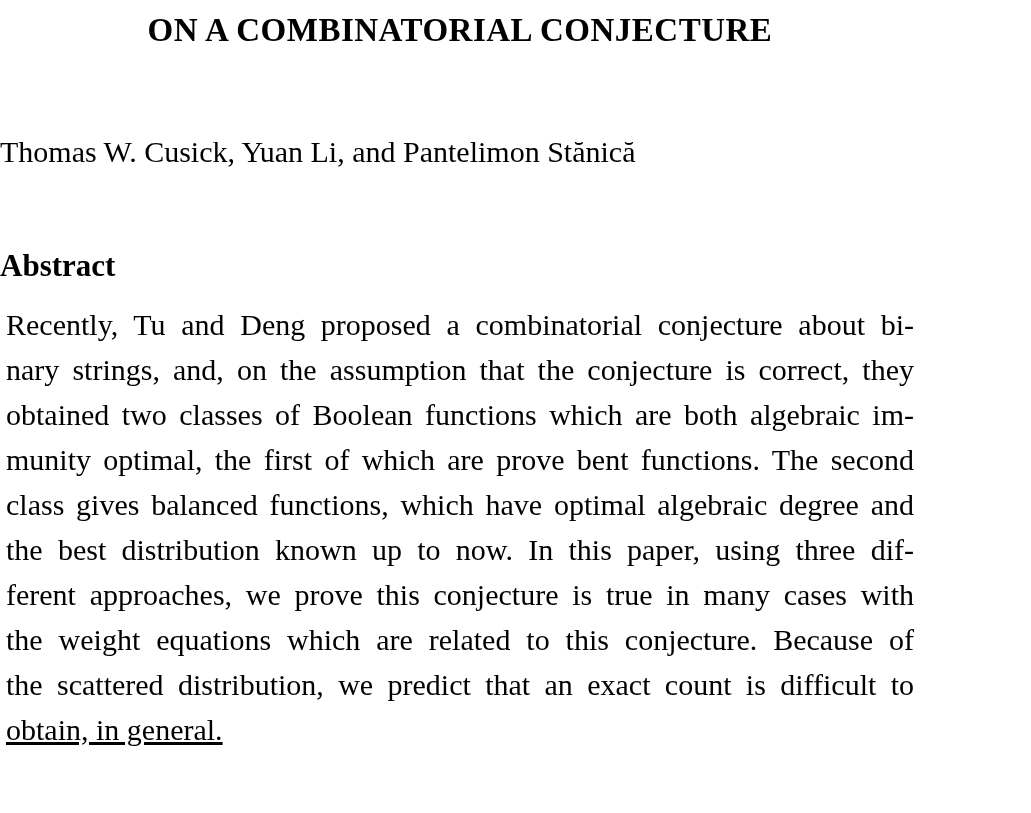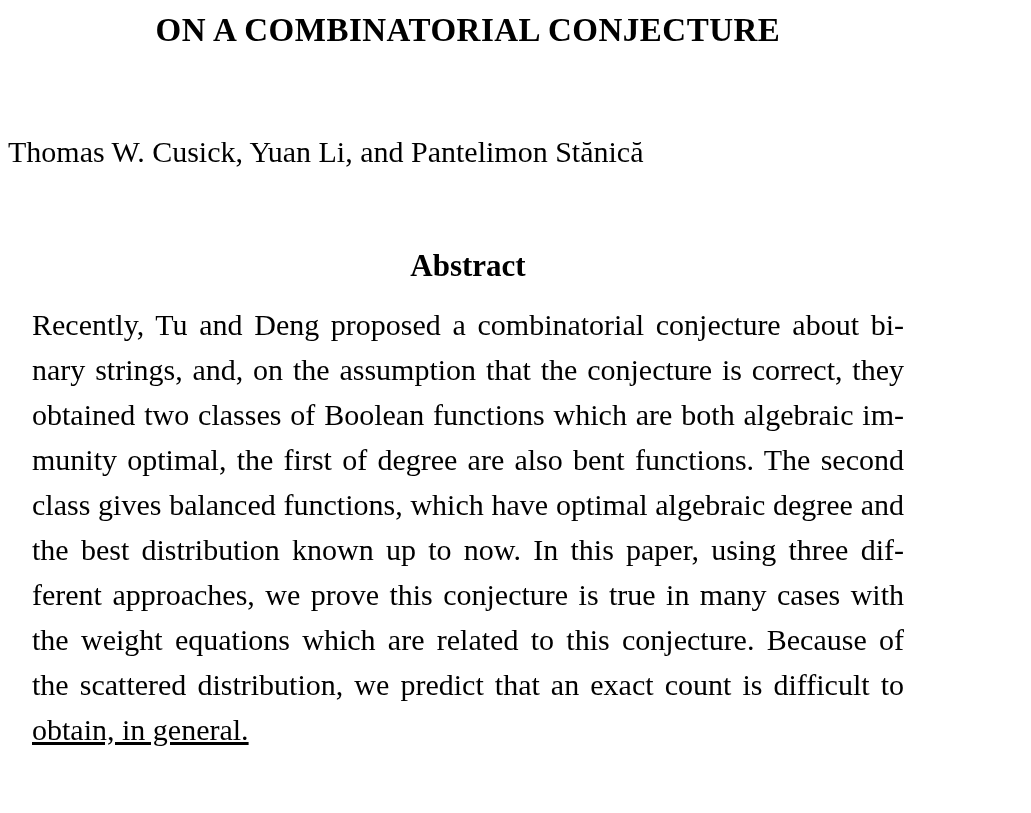--- a/index.html
+++ b/index.html
@@ -8,46 +8,45 @@
     background: #ffffff;
   }
   .page {
     position: relative;
     width: 920px;
     height: 813px;
     background: #ffffff;
     color: #000000;
     font-family: "Liberation Serif", "DejaVu Serif", serif;
     overflow: hidden;
-    margin-left: 8px;
   }
   .paper-title {
     text-align: center;
     font-weight: bold;
     font-size: 33px;
     letter-spacing: 0.5px;
     padding-top: 12px;
     line-height: 36px;
   }
   .paper-authors {
     text-align: left;
     font-size: 30px;
     margin-top: 86px;
     line-height: 36px;
   }
   .abstract-heading {
-    text-align: center;
+    text-align: left;
     font-weight: bold;
     font-size: 31px;
     margin-top: 79px;
     line-height: 34px;
   }
   .abstract-body {
     margin-top: 19px;
-    padding: 0 24px;
+    padding: 0 6px;
     font-size: 30px;
   }
   .abstract-line {
     text-align: justify;
     text-align-last: justify;
     line-height: 45px;
     white-space: normal;
   }
   .abstract-line.last-line {
     text-align-last: left;
@@ -61,21 +60,21 @@
   <div class="paper-title">ON A COMBINATORIAL CONJECTURE</div>
 
   <div class="paper-authors">Thomas W. Cusick, Yuan Li, and Pantelimon Stănică</div>
 
   <div class="abstract-heading">Abstract</div>
 
   <div class="abstract-body">
     <div class="abstract-line">Recently, Tu and Deng proposed a combinatorial conjecture about bi-</div>
     <div class="abstract-line">nary strings, and, on the assumption that the conjecture is correct, they</div>
     <div class="abstract-line">obtained two classes of Boolean functions which are both algebraic im-</div>
-    <div class="abstract-line">munity optimal, the first of degree are also bent functions. The second</div>
+    <div class="abstract-line">munity optimal, the first of which are prove bent functions. The second</div>
     <div class="abstract-line">class gives balanced functions, which have optimal algebraic degree and</div>
     <div class="abstract-line">the best distribution known up to now. In this paper, using three dif-</div>
     <div class="abstract-line">ferent approaches, we prove this conjecture is true in many cases with</div>
     <div class="abstract-line">the weight equations which are related to this conjecture. Because of</div>
     <div class="abstract-line">the scattered distribution, we predict that an exact count is difficult to</div>
     <div class="abstract-line last-line">obtain, in general.</div>
   </div>
 </div>
 
 </body></html>

